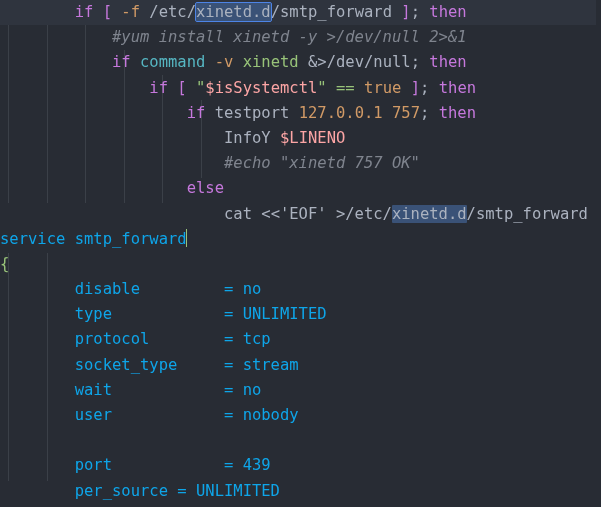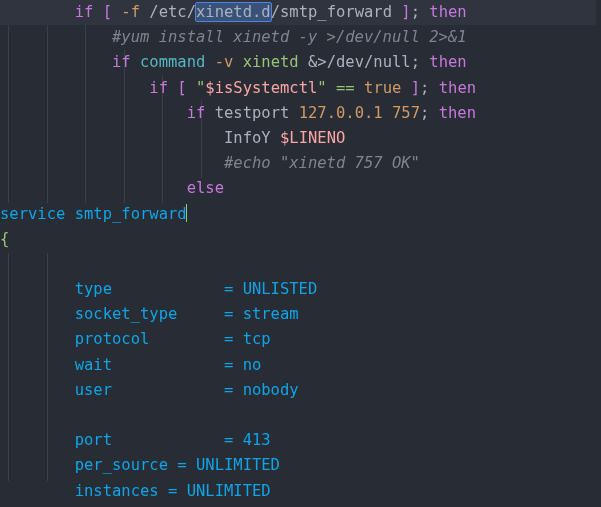--- a/index.html
+++ b/index.html
@@ -108,27 +108,28 @@
 
   <div class="code">
       <div class="line current"><span class="ind">        </span><span class="kw">if</span><span class="plain"> </span><span class="kw">[</span><span class="plain"> </span><span class="flag">-f</span><span class="plain"> /etc/</span><span class="plain match-current">xinetd.d</span><span class="plain">/smtp_forward </span><span class="kw">]</span><span class="plain">; </span><span class="kw">then</span></div>
       <div class="line"><span class="ind">            </span><span class="cmt">#yum install xinetd -y &gt;/dev/null 2&gt;&amp;1</span></div>
       <div class="line"><span class="ind">            </span><span class="kw">if</span><span class="plain"> </span><span class="fn">command</span><span class="plain"> </span><span class="flag">-v</span><span class="plain"> </span><span class="str">xinetd</span><span class="plain"> &amp;&gt;/dev/null; </span><span class="kw">then</span></div>
       <div class="line"><span class="ind">                </span><span class="kw">if</span><span class="plain"> </span><span class="kw">[</span><span class="plain"> </span><span class="str">"</span><span class="var">$isSystemctl</span><span class="str">"</span><span class="plain"> </span><span class="op">==</span><span class="plain"> </span><span class="num">true</span><span class="plain"> </span><span class="kw">]</span><span class="plain">; </span><span class="kw">then</span></div>
       <div class="line"><span class="ind">                    </span><span class="kw">if</span><span class="plain"> testport </span><span class="num">127.0.0.1</span><span class="plain"> </span><span class="num">757</span><span class="plain">; </span><span class="kw">then</span></div>
       <div class="line"><span class="ind">                        </span><span class="plain">InfoY </span><span class="var">$LINENO</span></div>
       <div class="line"><span class="ind">                        </span><span class="cmt">#echo "xinetd 757 OK"</span></div>
       <div class="line"><span class="ind">                    </span><span class="kw">else</span></div>
+      <div class="line"><span class="ind">                        </span><span class="plain">cat &lt;&lt;'EOF' &gt;/etc/</span><span class="plain match">xinetd.d</span><span class="plain">/smtp_forward</span></div>
       <div class="line"><span class="cfgkey">service smtp_forward</span><span class="cursor"></span></div>
       <div class="line"><span class="brace">{</span></div>
-      <div class="line"><span class="ind">        </span></div>
-      <div class="line"><span class="ind">        </span><span class="cfgkey">type            = UNLISTED</span></div>
+      <div class="line"><span class="ind">        </span><span class="cfgkey">disable         = no</span></div>
+      <div class="line"><span class="ind">        </span><span class="cfgkey">type            = UNLIMITED</span></div>
+      <div class="line"><span class="ind">        </span><span class="cfgkey">protocol        = tcp</span></div>
       <div class="line"><span class="ind">        </span><span class="cfgkey">socket_type     = stream</span></div>
-      <div class="line"><span class="ind">        </span><span class="cfgkey">protocol        = tcp</span></div>
       <div class="line"><span class="ind">        </span><span class="cfgkey">wait            = no</span></div>
       <div class="line"><span class="ind">        </span><span class="cfgkey">user            = nobody</span></div>
       <div class="line"><span class="ind">        </span></div>
-      <div class="line"><span class="ind">        </span><span class="cfgkey">port            = 413</span></div>
+      <div class="line"><span class="ind">        </span><span class="cfgkey">port            = 439</span></div>
       <div class="line"><span class="ind">        </span><span class="cfgkey">per_source = UNLIMITED</span></div>
       <div class="line"><span class="ind">        </span><span class="cfgkey">instances = UNLIMITED</span></div>
     </div>
 
 </div>
 
 </body></html>

